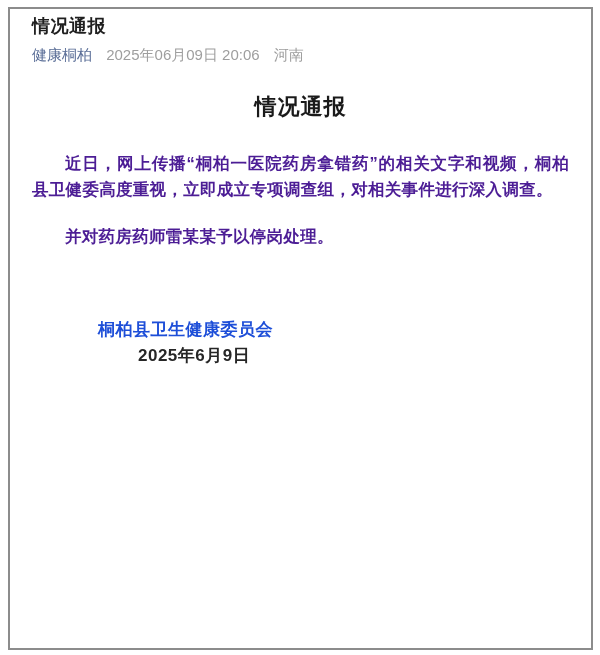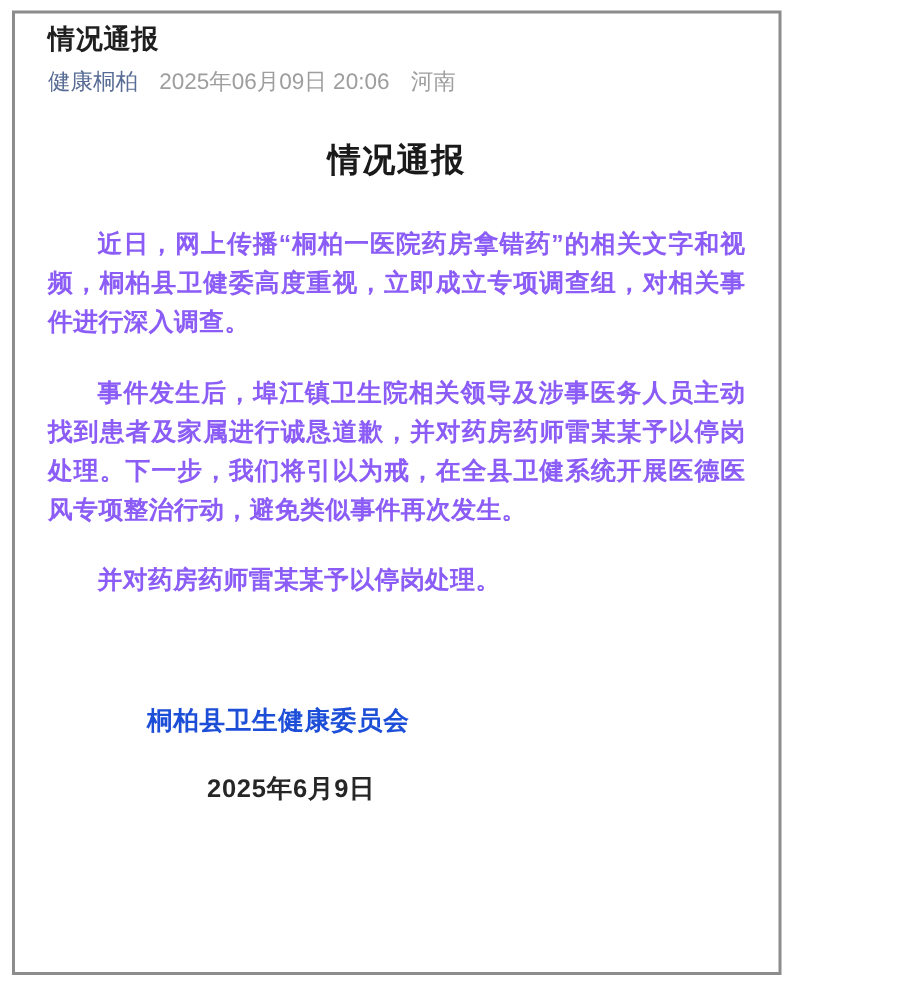--- a/index.html
+++ b/index.html
@@ -5,21 +5,21 @@
   * { margin: 0; padding: 0; box-sizing: border-box; }
   html, body {
     width: 600px; height: 655px;
     background: #ffffff;
     font-family: "Liberation Sans", "DejaVu Sans", sans-serif;
     overflow: hidden;
   }
   .frame {
     position: absolute;
     left: 8px; top: 7px;
-    width: 513px; height: 643px;
+    width: 585px; height: 643px;
     border: 2px solid #8c8c8c;
     background: #ffffff;
     padding: 4px 22px 0 22px;
     overflow: hidden;
   }
   .article-title {
     font-size: 18px;
     line-height: 26px;
     font-weight: 600;
     color: #1f1f1f;
@@ -46,37 +46,36 @@
     line-height: 32px;
     font-weight: 700;
     color: #1a1a1a;
     letter-spacing: 1px;
   }
   .body-para {
     margin-top: 21px;
     font-size: 16.5px;
     line-height: 26px;
     font-weight: 600;
-    color: #8b5cf6;
+    color: #4c1d95;
     text-align: justify;
     text-indent: 2em;
     letter-spacing: 0.3px;
   }
   .body-para.first { margin-top: 27px; }
   .signature {
     margin-top: 68px;
     margin-left: 66px;
     font-size: 17px;
     line-height: 26px;
     font-weight: 600;
     color: #1d4ed8;
     letter-spacing: 0.5px;
   }
   .sign-date {
-    margin-top: 19px;
     margin-left: 106px;
     font-size: 17px;
     line-height: 26px;
     font-weight: 600;
     color: #262626;
     letter-spacing: 0.5px;
   }
 </style>
 </head>
 <body>
@@ -89,21 +88,20 @@
     <a class="account-link">健康桐柏</a>
     <span class="meta-datetime">2025年06月09日 20:06</span>
     <span class="meta-location">河南</span>
   </div>
 
   <h2 class="doc-heading">情况通报</h2>
 
   <p class="body-para first">近日，网上传播“桐柏一医院药房拿错药”的相关文字和视频，桐柏县卫健委高度重视，立即成立专项调查组，对相关事件进行深入调查。</p>
 
 
-  <p class="body-para">事件发生后，埠江镇卫生院相关领导及涉事医务人员主动找到患者及家属进行诚恳道歉，并对药房药师雷某某予以停岗处理。下一步，我们将引以为戒，在全县卫健系统开展医德医风专项整治行动，避免类似事件再次发生。</p>
 
   <p class="body-para">并对药房药师雷某某予以停岗处理。</p>
 
   <p class="signature">桐柏县卫生健康委员会</p>
 
   <p class="sign-date">2025年6月9日</p>
 
 </div>
 
 </body></html>

